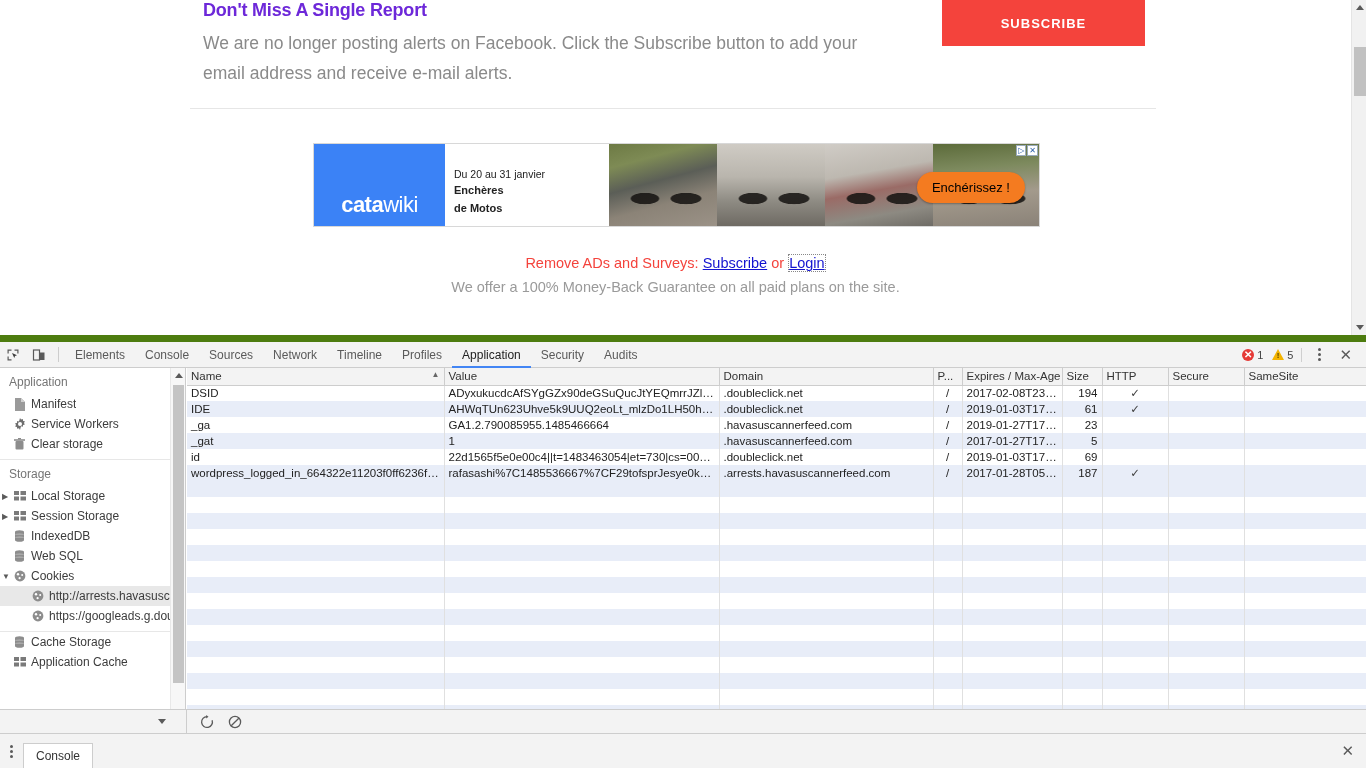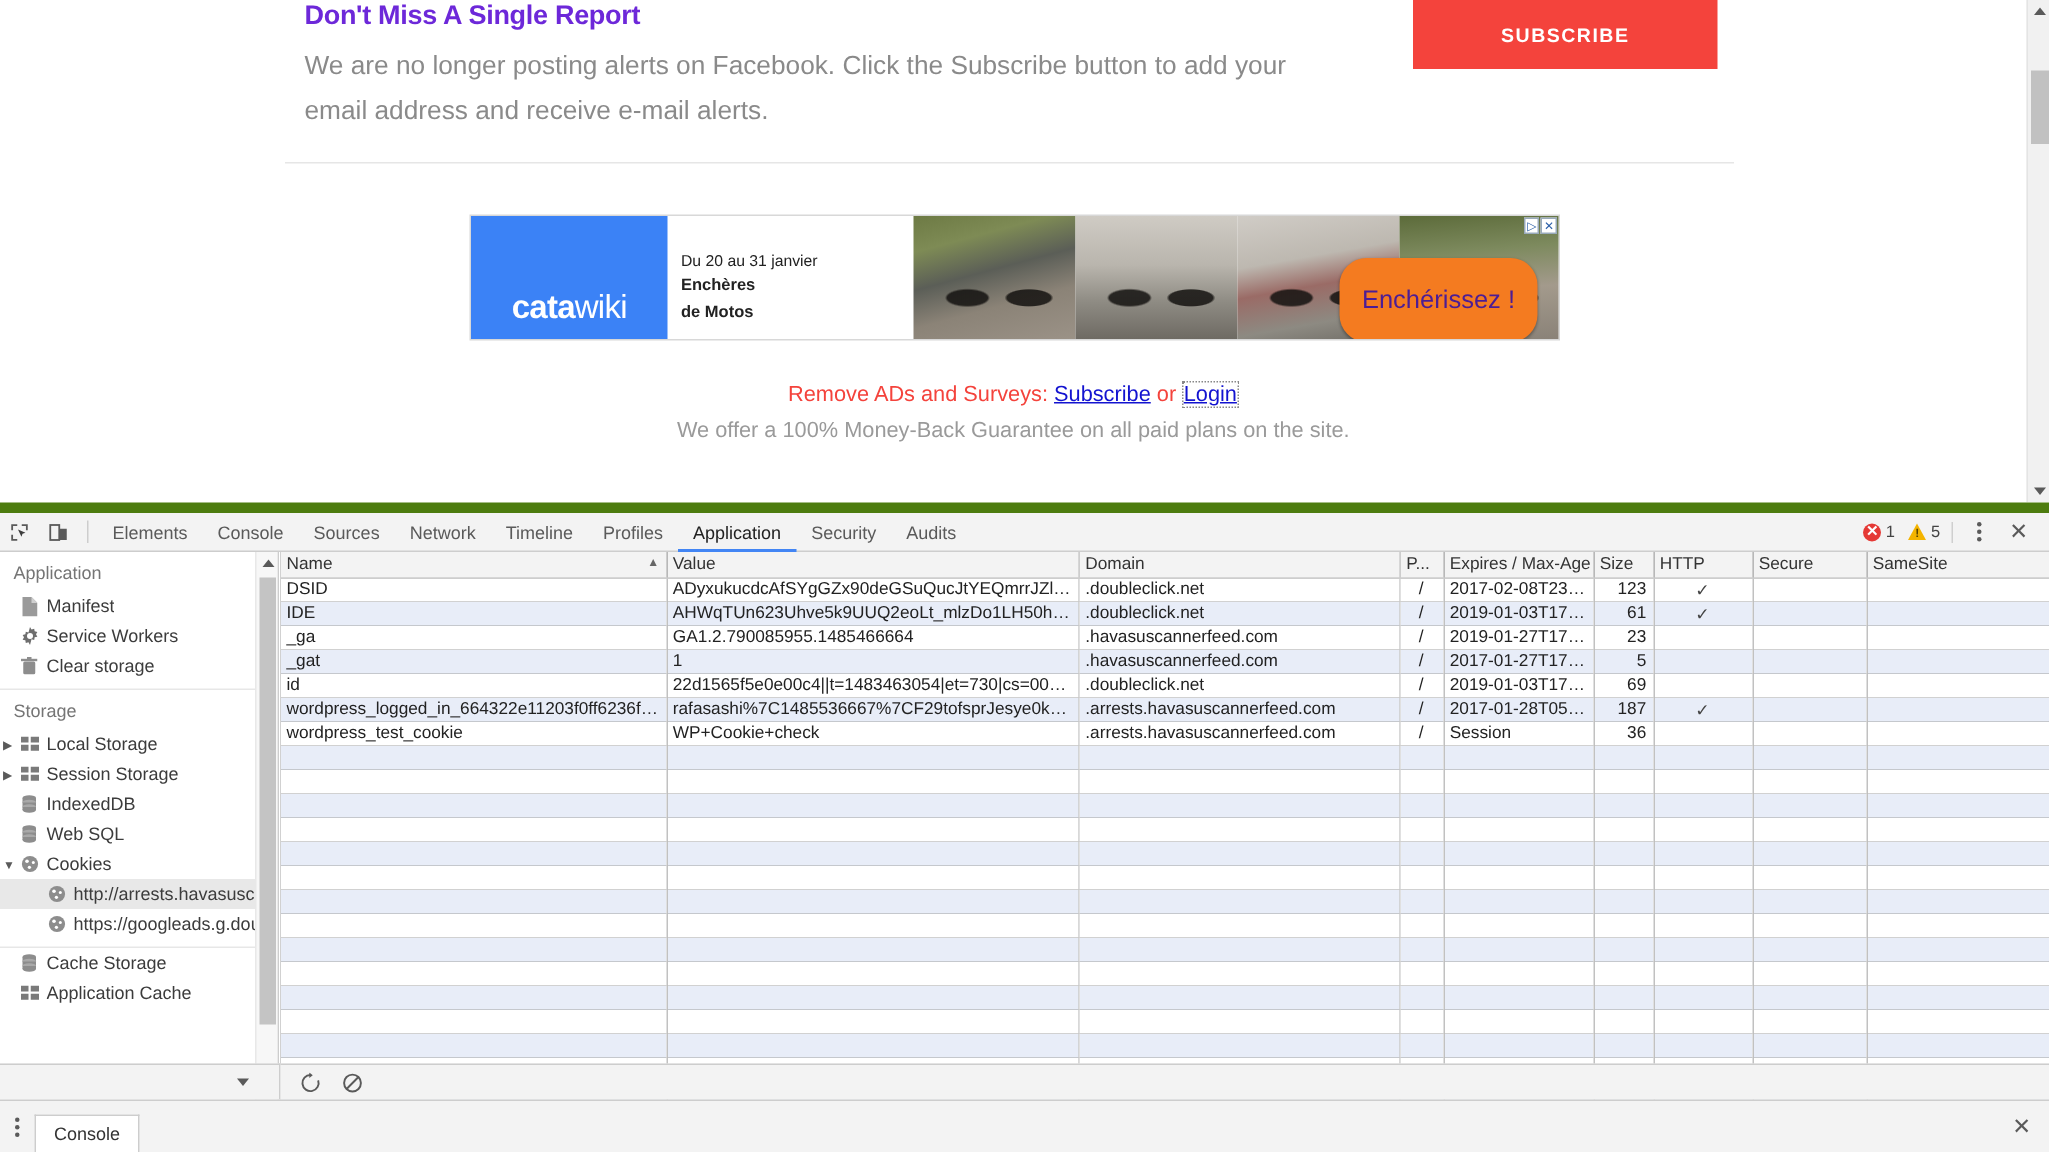--- a/index.html
+++ b/index.html
@@ -75,23 +75,23 @@
   .ad-p3 { background: linear-gradient(170deg,#d0ccc6 0%,#bdb8b0 35%,#9a6b66 55%,#8d8a82 80%,#6f6c66 100%); }
   .ad-p4 { background: linear-gradient(175deg,#5c6b3a 0%,#7d8a5e 30%,#a39a8c 60%,#8a8278 100%); }
   .ad-photo::after {
     content:""; position:absolute; left:12%; top:38%; width:76%; height:46%;
     border-radius: 50%/40%;
     background: radial-gradient(ellipse at 28% 62%, rgba(20,18,16,.85) 0 16%, rgba(20,18,16,0) 18%),
                 radial-gradient(ellipse at 78% 62%, rgba(20,18,16,.85) 0 16%, rgba(20,18,16,0) 18%);
   }
   .ad-cta {
     position: absolute; right: 14px; top: 28px;
-    background: #f47b20; color: #4c1d95;
-    font-size: 17px; border-radius: 18px;
-    padding: 18px 15px; white-space: nowrap;
+    background: #f47b20; color: #000000;
+    font-size: 13px; border-radius: 18px;
+    padding: 8px 15px; white-space: nowrap;
     box-shadow: 0 1px 2px rgba(0,0,0,.3);
   }
   .ad-choices {
     position: absolute; right: 1px; top: 1px;
     display: flex; gap: 1px; font-size: 8px; color: #2b5fa8;
   }
   .ad-choices i {
     font-style: normal; border: 1px solid #9ab; padding: 0 1px; line-height: 9px;
     background: #fff;
   }
@@ -542,21 +542,21 @@
           <th>SameSite</th>
         </tr>
       </thead>
       <tbody id="tbody">
           <tr class="odd">
             <td>DSID</td>
             <td>ADyxukucdcAfSYgGZx90deGSuQucJtYEQmrrJZlc5T2…</td>
             <td>.doubleclick.net</td>
             <td class="ctr">/</td>
             <td>2017-02-08T23:59:…</td>
-            <td class="num">123</td>
+            <td class="num">194</td>
             <td class="ctr chk">✓</td>
             <td class="ctr"></td>
             <td></td>
           </tr>
           <tr class="even">
             <td>IDE</td>
             <td>AHWqTUn623Uhve5k9UUQ2eoLt_mlzDo1LH50h2Qv…</td>
             <td>.doubleclick.net</td>
             <td class="ctr">/</td>
             <td>2019-01-03T17:04:…</td>
@@ -602,31 +602,20 @@
             <td>wordpress_logged_in_664322e11203f0ff6236feb4…</td>
             <td>rafasashi%7C1485536667%7CF29tofsprJesye0kPZYV…</td>
             <td>.arrests.havasuscannerfeed.com</td>
             <td class="ctr">/</td>
             <td>2017-01-28T05:04:…</td>
             <td class="num">187</td>
             <td class="ctr chk">✓</td>
             <td class="ctr"></td>
             <td></td>
           </tr>
-          <tr class="odd">
-            <td>wordpress_test_cookie</td>
-            <td>WP+Cookie+check</td>
-            <td>.arrests.havasuscannerfeed.com</td>
-            <td class="ctr">/</td>
-            <td>Session</td>
-            <td class="num">36</td>
-            <td class="ctr"></td>
-            <td class="ctr"></td>
-            <td></td>
-          </tr>
           <tr class="even">
             <td>&nbsp;</td>
             <td>&nbsp;</td>
             <td>&nbsp;</td>
             <td>&nbsp;</td>
             <td>&nbsp;</td>
             <td>&nbsp;</td>
             <td>&nbsp;</td>
             <td>&nbsp;</td>
             <td>&nbsp;</td>

